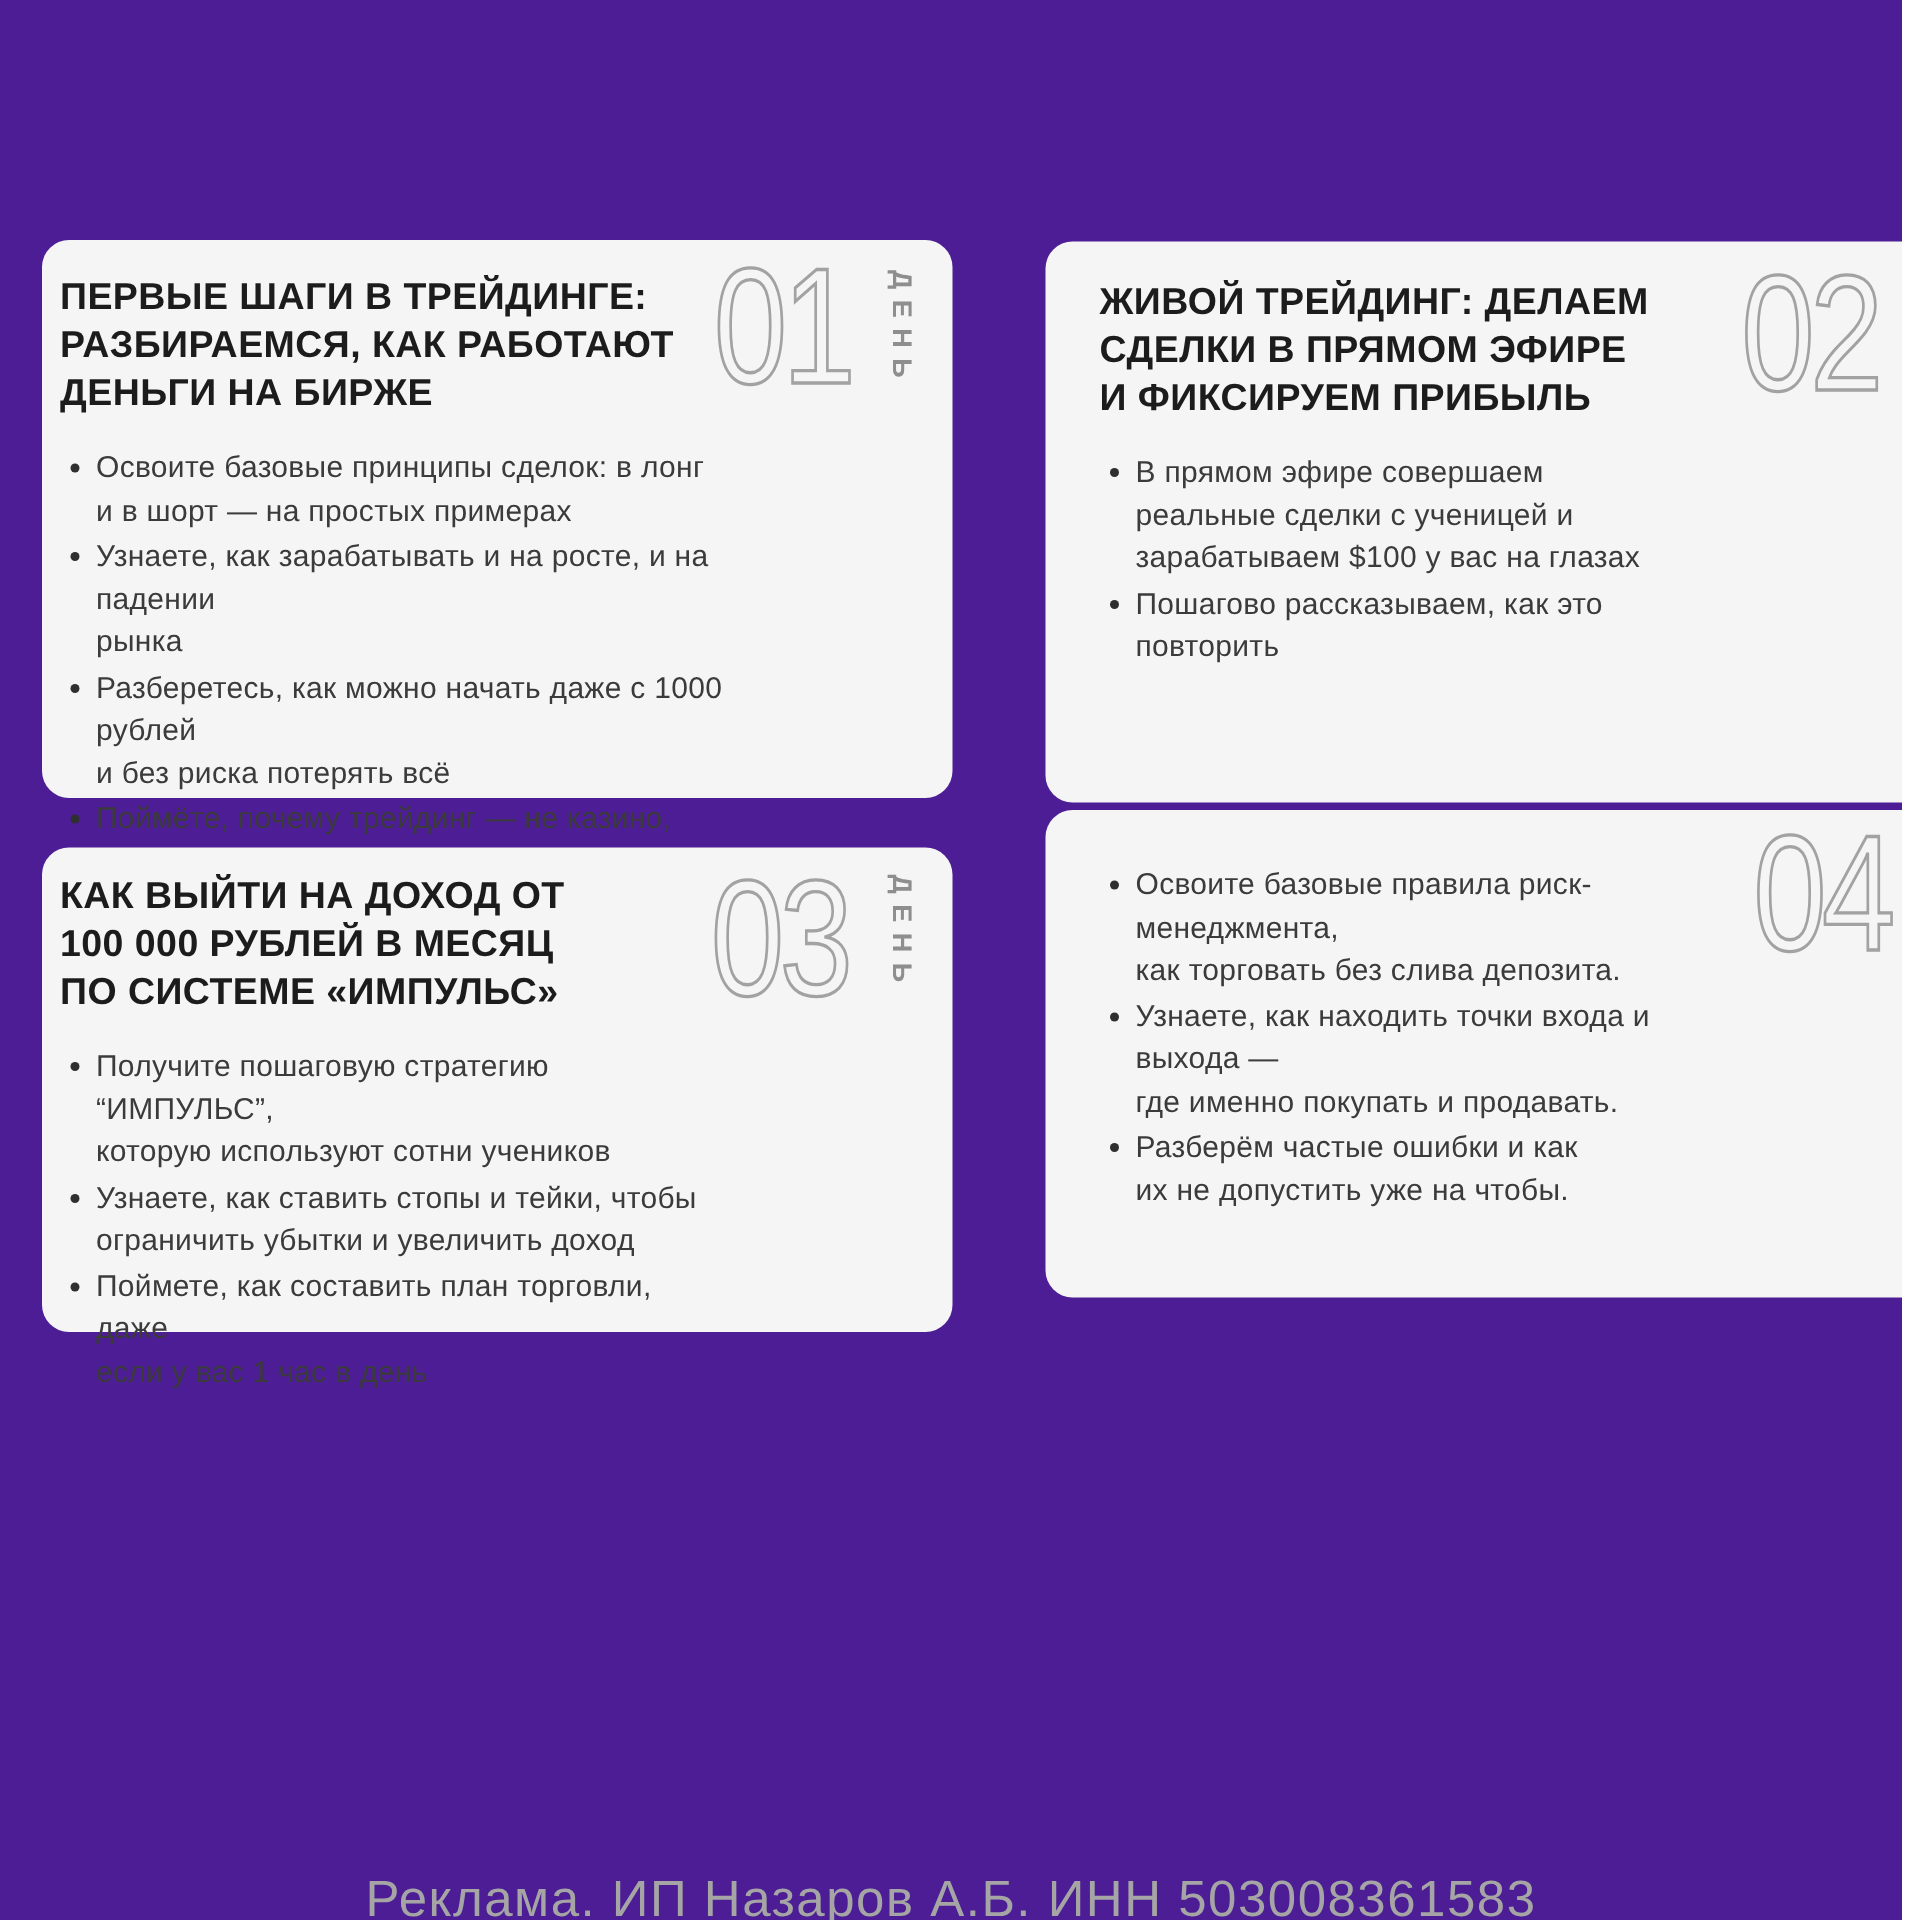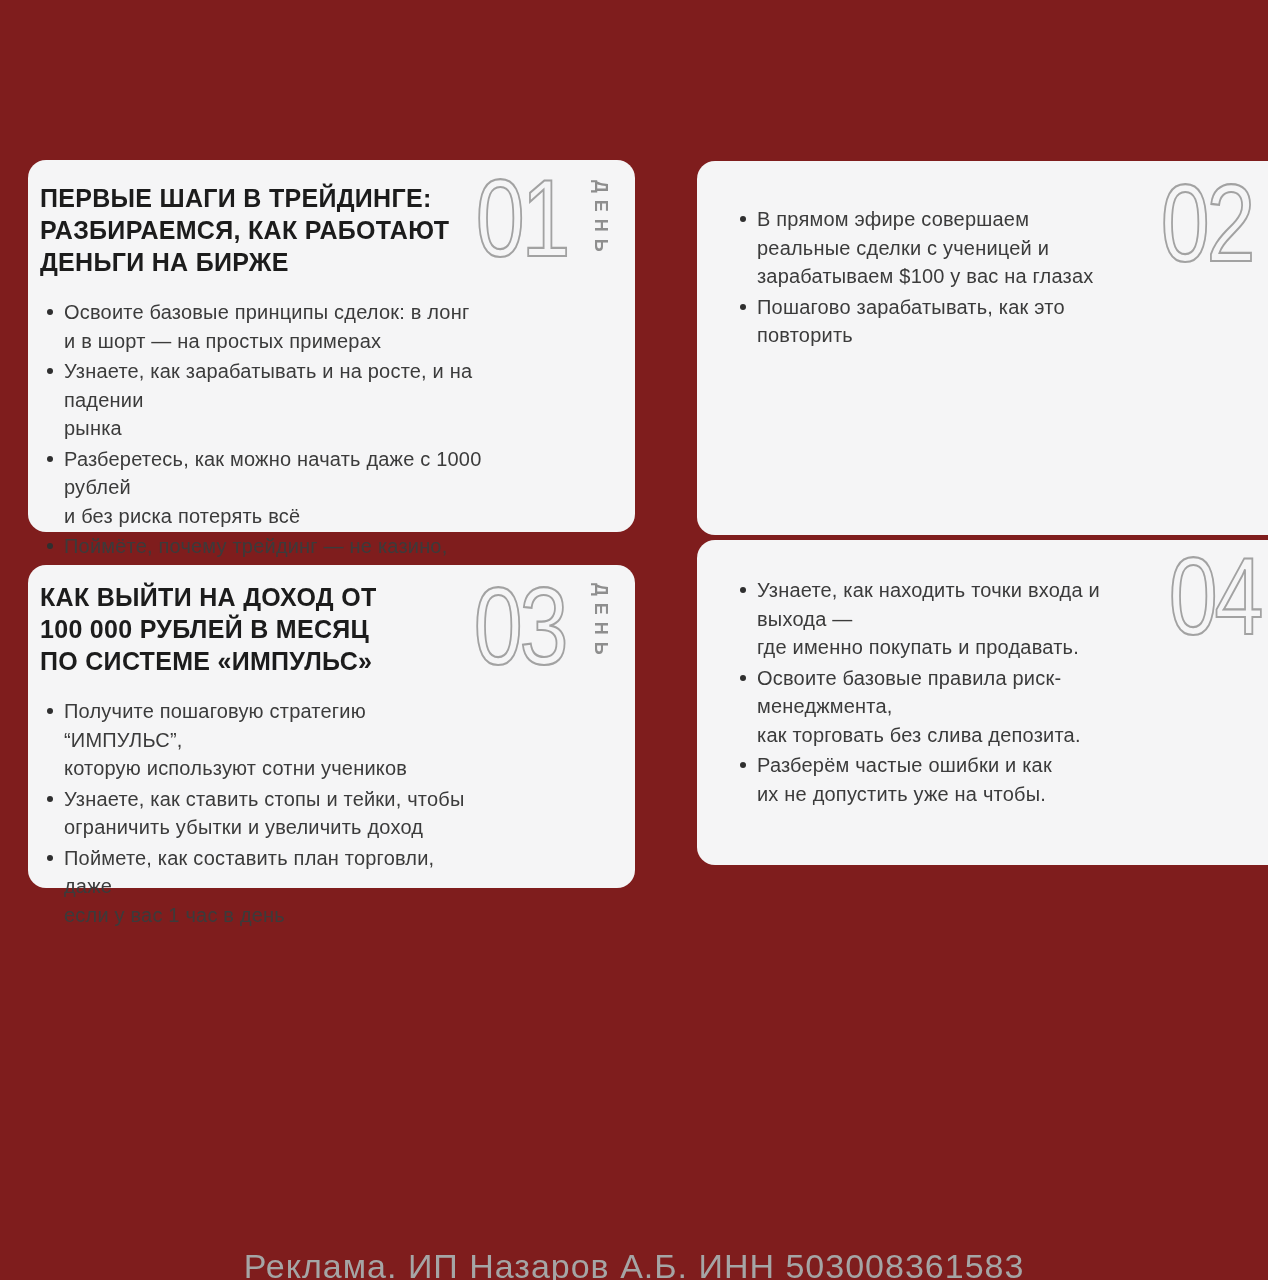--- a/index.html
+++ b/index.html
@@ -6,21 +6,21 @@
   html, body { background: #ffffff; }
   body {
     font-family: "Liberation Sans", sans-serif;
     width: 1280px; height: 1280px;
     position: relative;
     overflow: hidden;
   }
   .page {
     position: absolute; inset: 0;
     width: 1268px; height: 1280px;
-    background: #7f1d1d;
+    background: #4c1d95;
     overflow: hidden;
   }
   .card {
     position: absolute;
     background: #f5f5f6;
     border-radius: 18px;
   }
   .card-1 { left: 28px;  top: 160px; width: 607px; height: 372px; padding: 22px 150px 0 12px; }
   .card-2 { left: 697px; top: 161px; width: 603px; height: 374px; padding: 24px 150px 0 36px; }
   .card-3 { left: 28px;  top: 542px; width: 607px; height: 323px; padding: 16px 150px 0 12px; margin-top: 23px; }
@@ -112,26 +112,29 @@
       <li><span class="dot"></span><span>Узнаете, как зарабатывать и на росте, и на падении
 рынка</span></li>
       <li><span class="dot"></span><span>Разберетесь, как можно начать даже с 1000 рублей
 и без риска потерять всё</span></li>
       <li><span class="dot"></span><span>Поймёте, почему трейдинг — не казино,
 а управляемая система</span></li>
     </ul>
   </section>
 
   <section class="card card-2">
+    <h2 class="card-title">ЖИВОЙ ТРЕЙДИНГ: ДЕЛАЕМ
+СДЕЛКИ В ПРЯМОМ ЭФИРЕ
+И ФИКСИРУЕМ ПРИБЫЛЬ</h2>
     <div class="big-number">02</div>
     <ul class="bullets">
       <li><span class="dot"></span><span>В прямом эфире совершаем
 реальные сделки с ученицей и
 зарабатываем $100 у вас на глазах</span></li>
-      <li><span class="dot"></span><span>Пошагово зарабатывать, как это
+      <li><span class="dot"></span><span>Пошагово рассказываем, как это
 повторить</span></li>
     </ul>
   </section>
 
   <section class="card card-3">
     <h2 class="card-title">КАК ВЫЙТИ НА ДОХОД ОТ
 100 000 РУБЛЕЙ В МЕСЯЦ
 ПО СИСТЕМЕ «ИМПУЛЬС»</h2>
     <div class="big-number">03</div>
     <div class="day-label">ДЕНЬ</div>
@@ -141,24 +144,24 @@
       <li><span class="dot"></span><span>Узнаете, как ставить стопы и тейки, чтобы
 ограничить убытки и увеличить доход</span></li>
       <li><span class="dot"></span><span>Поймете, как составить план торговли, даже
 если у вас 1 час в день</span></li>
     </ul>
   </section>
 
   <section class="card card-4">
     <div class="big-number">04</div>
     <ul class="bullets">
+      <li><span class="dot"></span><span>Освоите базовые правила риск-менеджмента,
+как торговать без слива депозита.</span></li>
       <li><span class="dot"></span><span>Узнаете, как находить точки входа и выхода —
 где именно покупать и продавать.</span></li>
-      <li><span class="dot"></span><span>Освоите базовые правила риск-менеджмента,
-как торговать без слива депозита.</span></li>
       <li><span class="dot"></span><span>Разберём частые ошибки и как
 их не допустить уже на чтобы.</span></li>
     </ul>
   </section>
 
   <div class="footer-note">Реклама. ИП Назаров А.Б. ИНН 503008361583</div>
 
 </div>
 
 </body></html>

